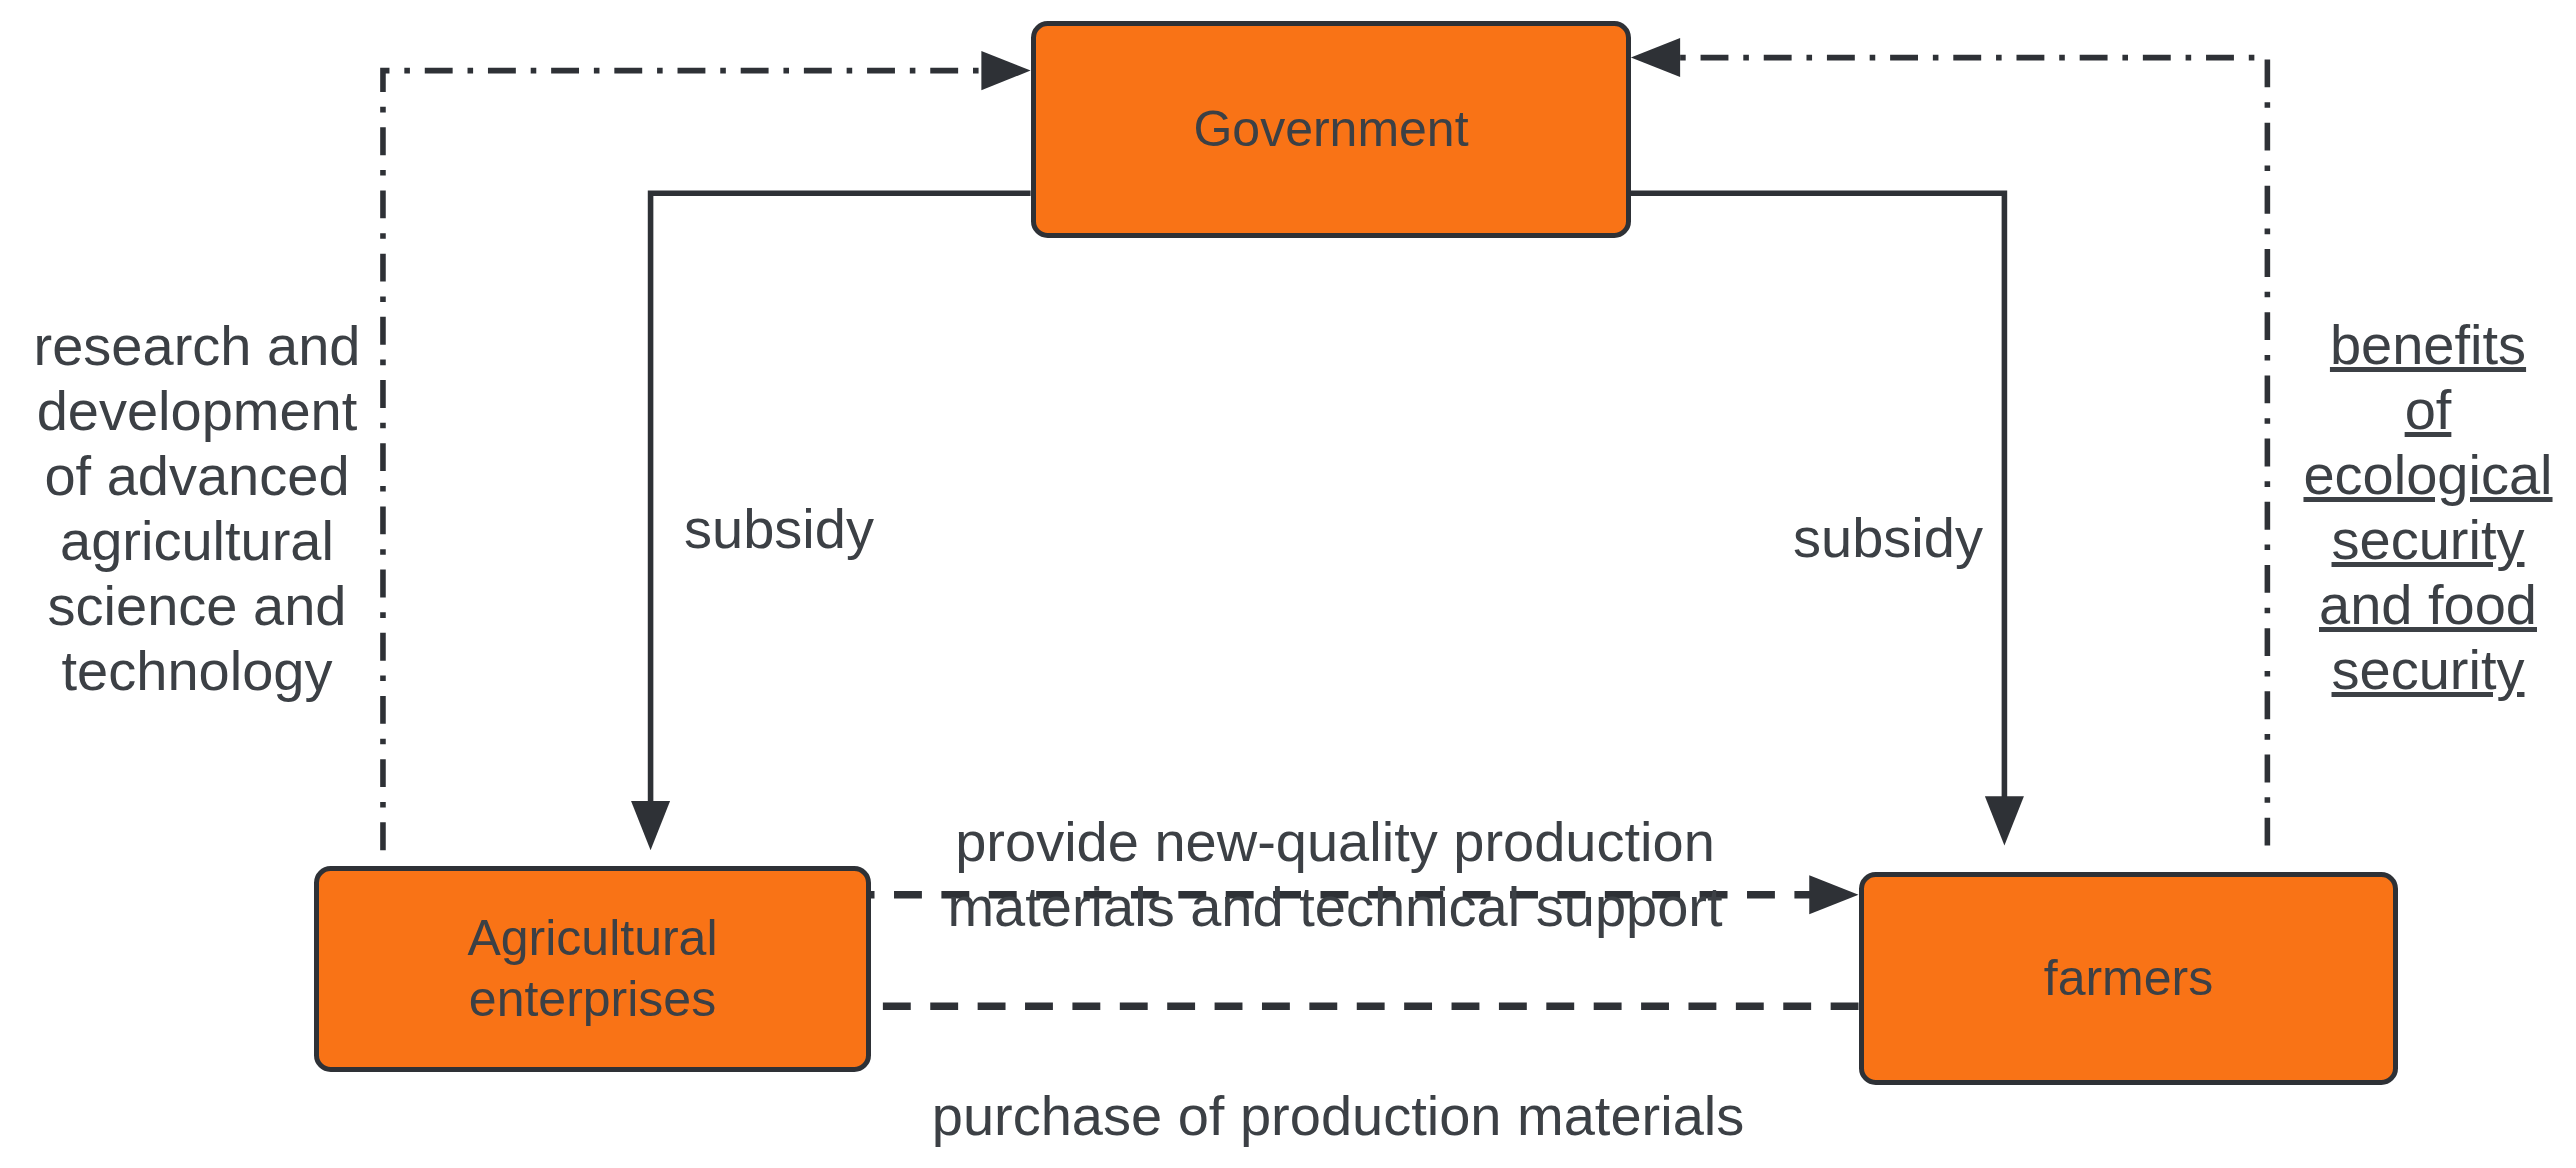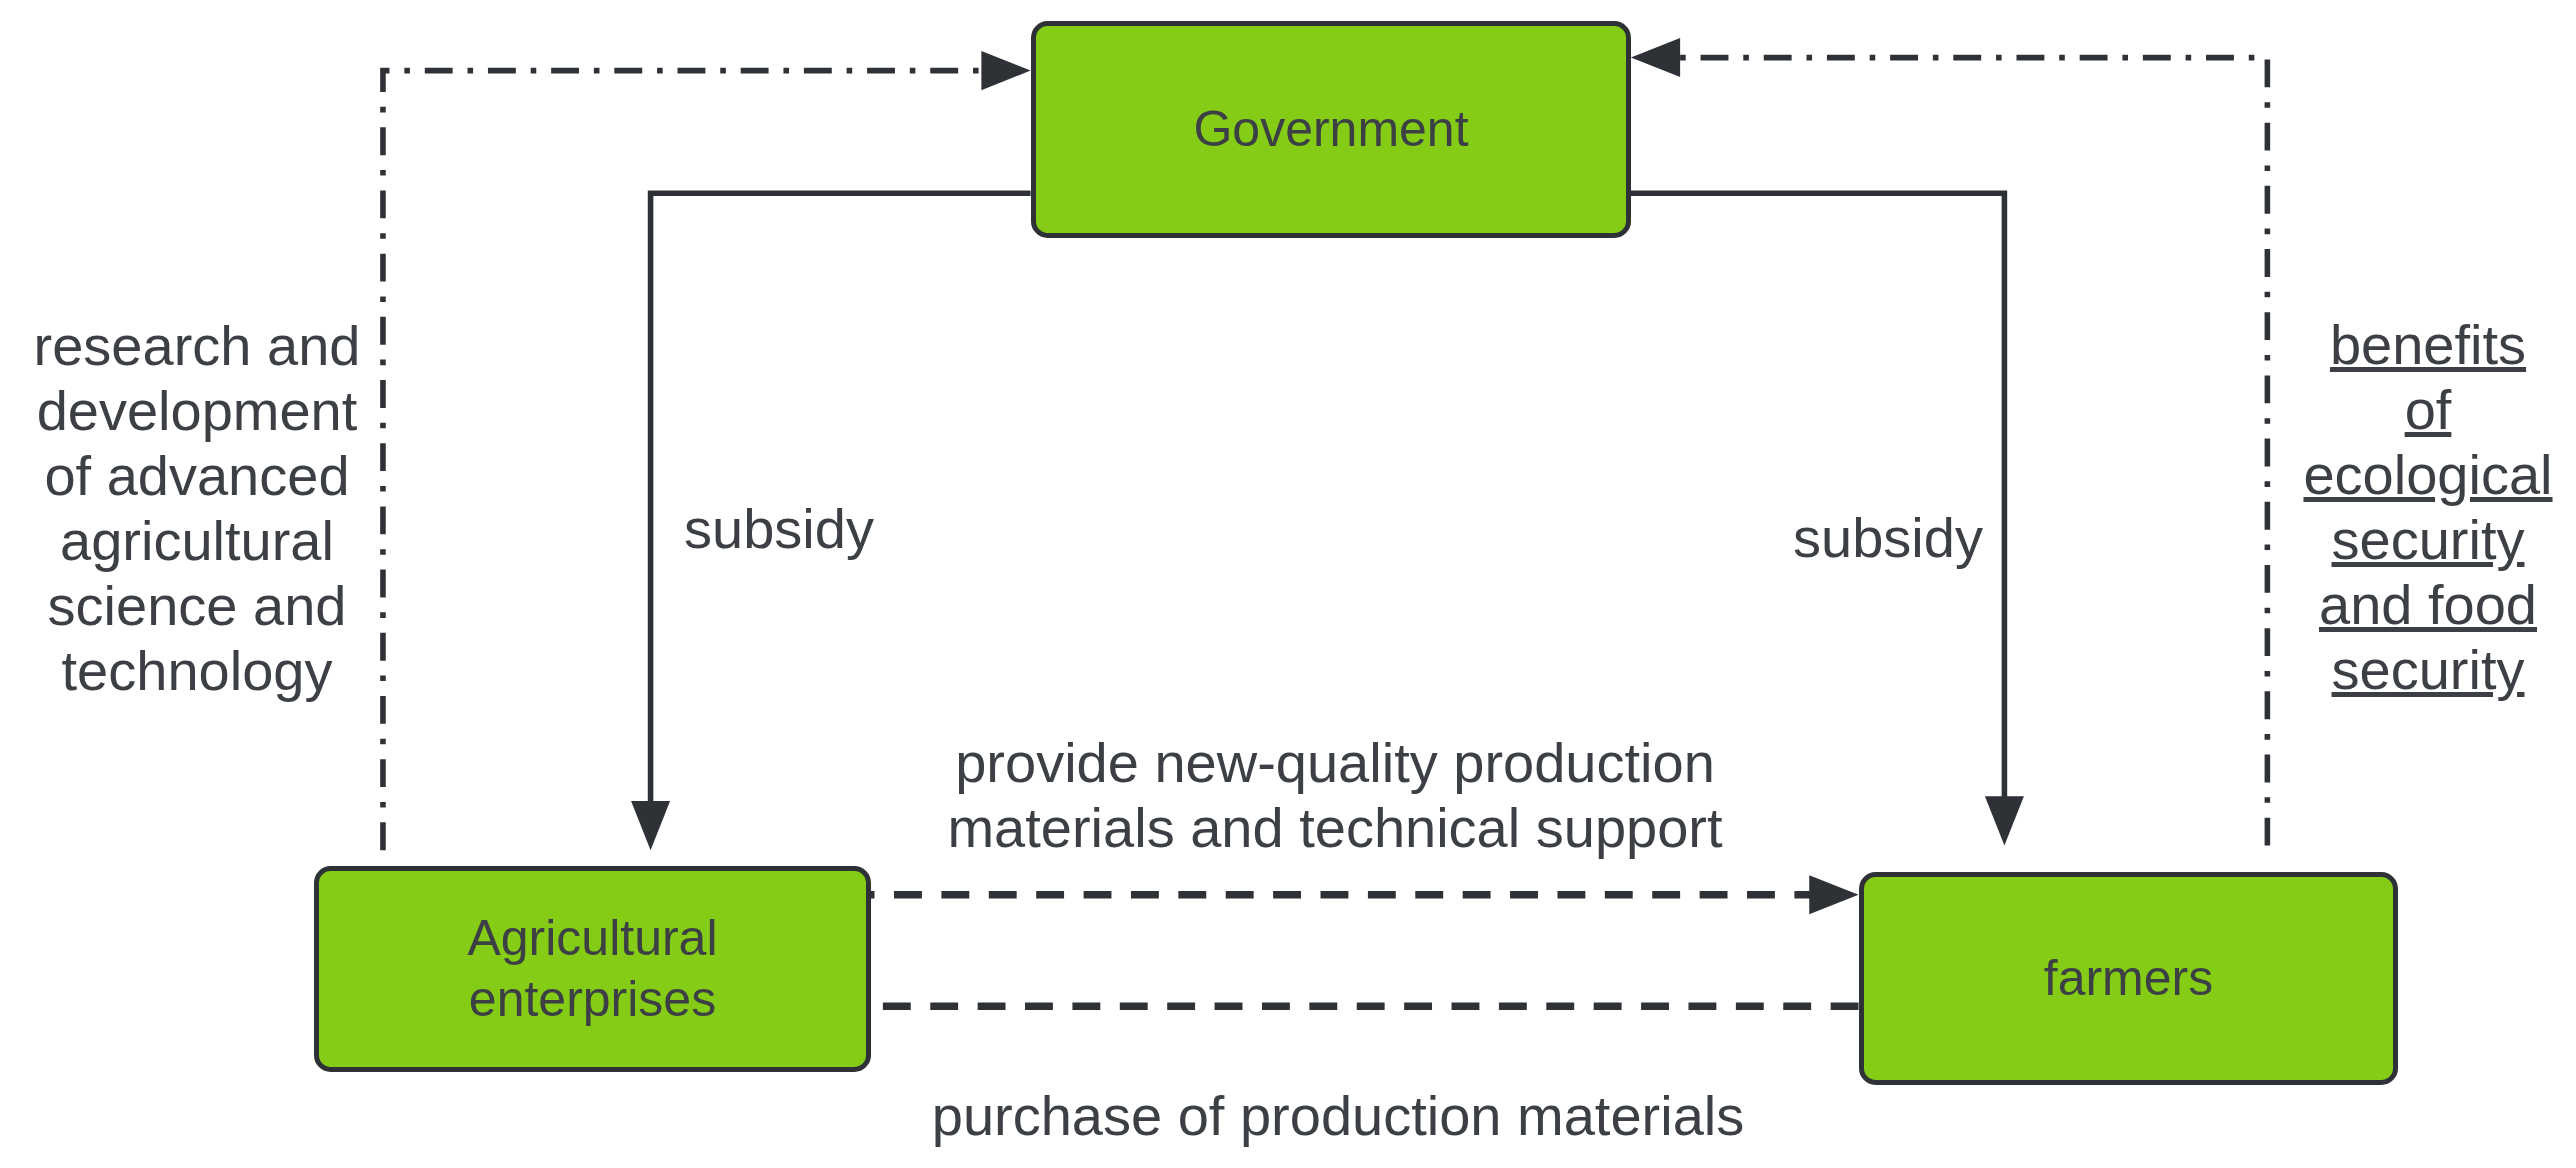--- a/index.html
+++ b/index.html
@@ -20,21 +20,21 @@
   .wire.solid   { stroke-width: 6; }
   .wire.dashed  { stroke-width: 8; stroke-dasharray: 30 21; }
   .wire.dashdot { stroke-width: 6; stroke-dasharray: 30 16 6 16; }
   .arrowhead    { fill: var(--stroke, #2e3136); stroke: none; }
 
   .node {
     position: absolute;
     box-sizing: border-box;
     border: 5.6px solid var(--stroke, #2e3136);
     border-radius: 16.7px;
-    background: #84cc16;
+    background: #f97316;
     display: flex;
     align-items: center;
     justify-content: center;
     text-align: center;
     font-size: 50px;
     line-height: 61px;
     padding: 0 40px;
   }
   .node-government  { left: 1031px; top: 21.4px;  width: 600px; height: 217px; }
   .node-enterprises { left: 314px;  top: 866px; width: 557px; height: 206px; }
@@ -45,21 +45,21 @@
     transform: translate(-50%, -50%);
     font-size: 56px;
     line-height: 65px;
     text-align: center;
     white-space: pre-line;
   }
   .lbl-research      { left: 197px;  top: 508px;  }
   .lbl-benefits      { left: 2428px; top: 507px; text-decoration: underline;  }
   .lbl-subsidy-left  { left: 779px;  top: 528px;  }
   .lbl-subsidy-right { left: 1888px; top: 537px;  }
-  .lbl-provide       { left: 1335px; top: 795px;  }
+  .lbl-provide       { left: 1335px; top: 874px;  }
   .lbl-purchase      { left: 1338px; top: 1108px; margin-top: 7px; }
 </style>
 </head>
 <body>
 
 <div class="canvas">
 
   <svg class="wires" viewBox="0 0 2772 1257" aria-hidden="true">
 
     <g>

